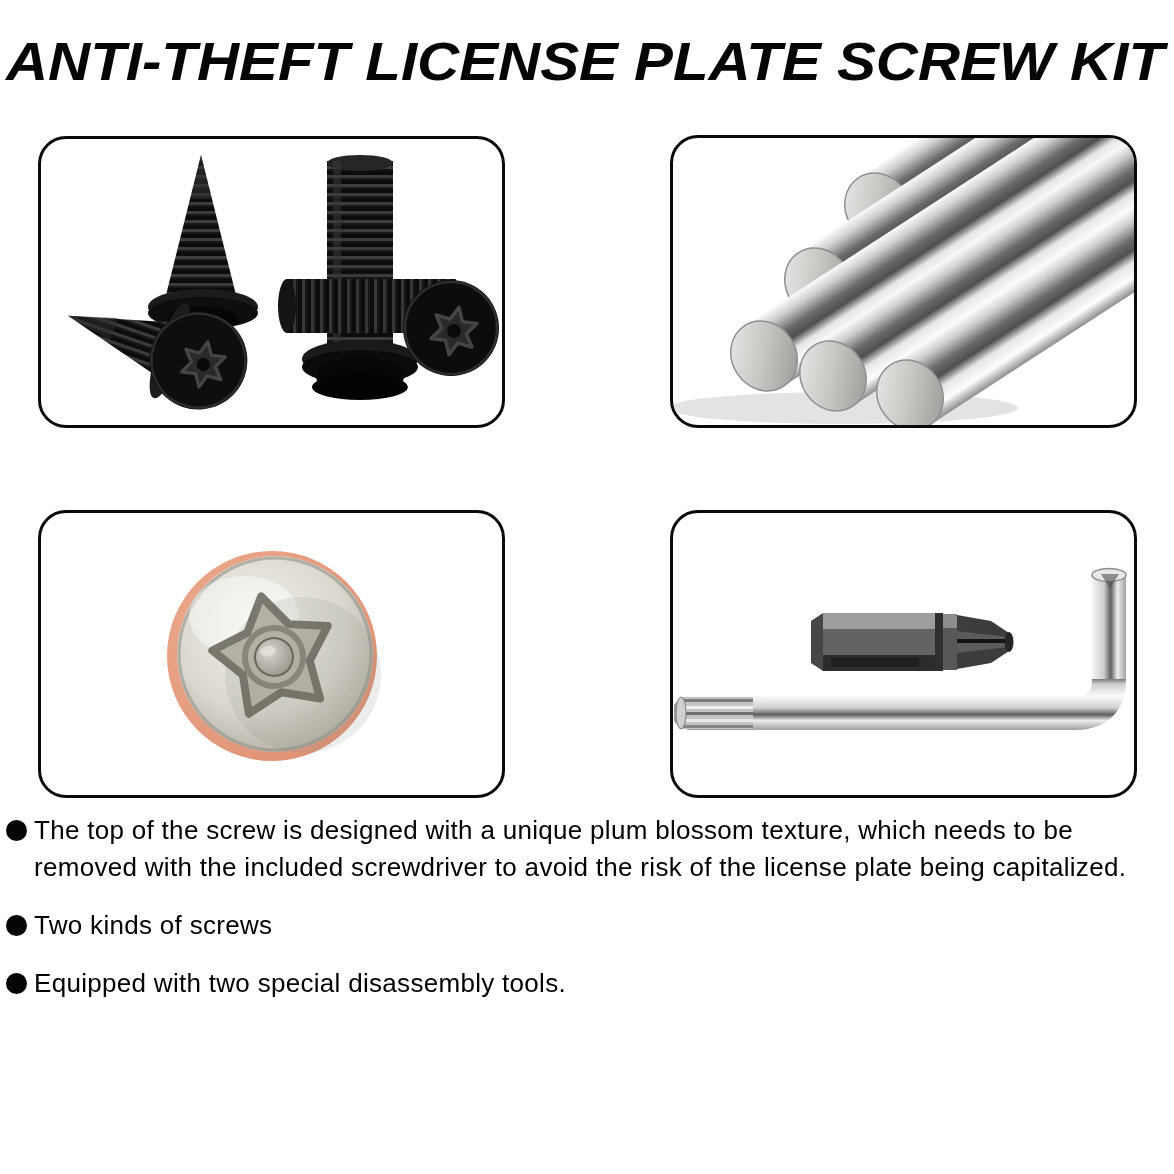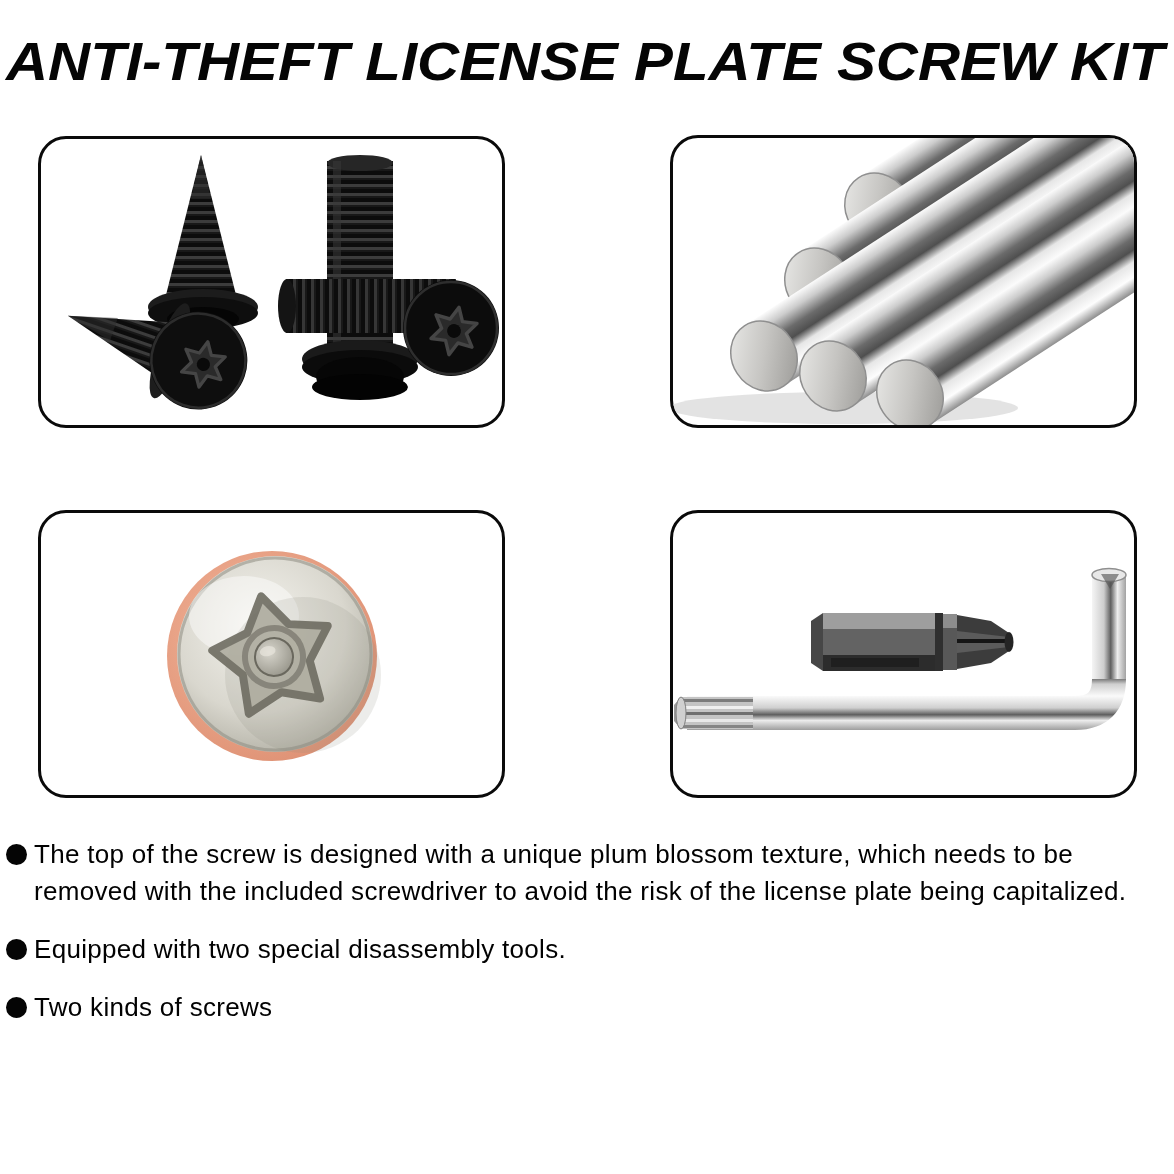--- a/index.html
+++ b/index.html
@@ -5,21 +5,21 @@
   html,body{margin:0;padding:0;background:#ffffff;}
   .canvas{position:relative;width:1174px;height:1152px;background:#ffffff;overflow:hidden;
           font-family:"Liberation Sans", sans-serif;color:#000;}
   .title-svg{position:absolute;left:0;top:0;}
   .panel{position:absolute;border:3px solid #0a0a0a;border-radius:28px;background:#fff;overflow:hidden;box-sizing:border-box;}
   .panel svg{display:block;}
   #panel-screws{left:38px;top:136px;width:467px;height:292px;}
   #panel-rods{left:670px;top:135px;width:467px;height:293px;}
   #panel-head{left:38px;top:510px;width:467px;height:288px;}
   #panel-tools{left:670px;top:510px;width:467px;height:288px;}
-  .features{position:absolute;left:6px;top:836px;width:1160px;}
+  .features{position:absolute;left:6px;top:812px;width:1160px;}
   .feature{position:relative;padding-left:28px;margin:0 0 21px 0;}
   .feature p{margin:0;font-size:26px;line-height:37px;letter-spacing:0.3px;color:#010101;}
   .dot{position:absolute;left:0;top:8px;width:21px;height:21px;border-radius:50%;background:#050505;}
 </style>
 </head>
 <body>
 
 <div class="canvas">
 
   <svg class="title-svg" width="1174" height="100">
@@ -215,21 +215,21 @@
     </svg>
   </div>
 
   <div class="features">
     <div class="feature">
       <span class="dot"></span>
       <p>The top of the screw is designed with a unique plum blossom texture, which needs to be removed with the included screwdriver to avoid the risk of the license plate being capitalized.</p>
     </div>
     <div class="feature">
       <span class="dot"></span>
-      <p>Equipped with two special disassembly tools.</p>
+      <p>Two kinds of screws</p>
     </div>
     <div class="feature">
       <span class="dot"></span>
-      <p>Two kinds of screws</p>
+      <p>Equipped with two special disassembly tools.</p>
     </div>
   </div>
 
 </div>
 
 </body></html>

